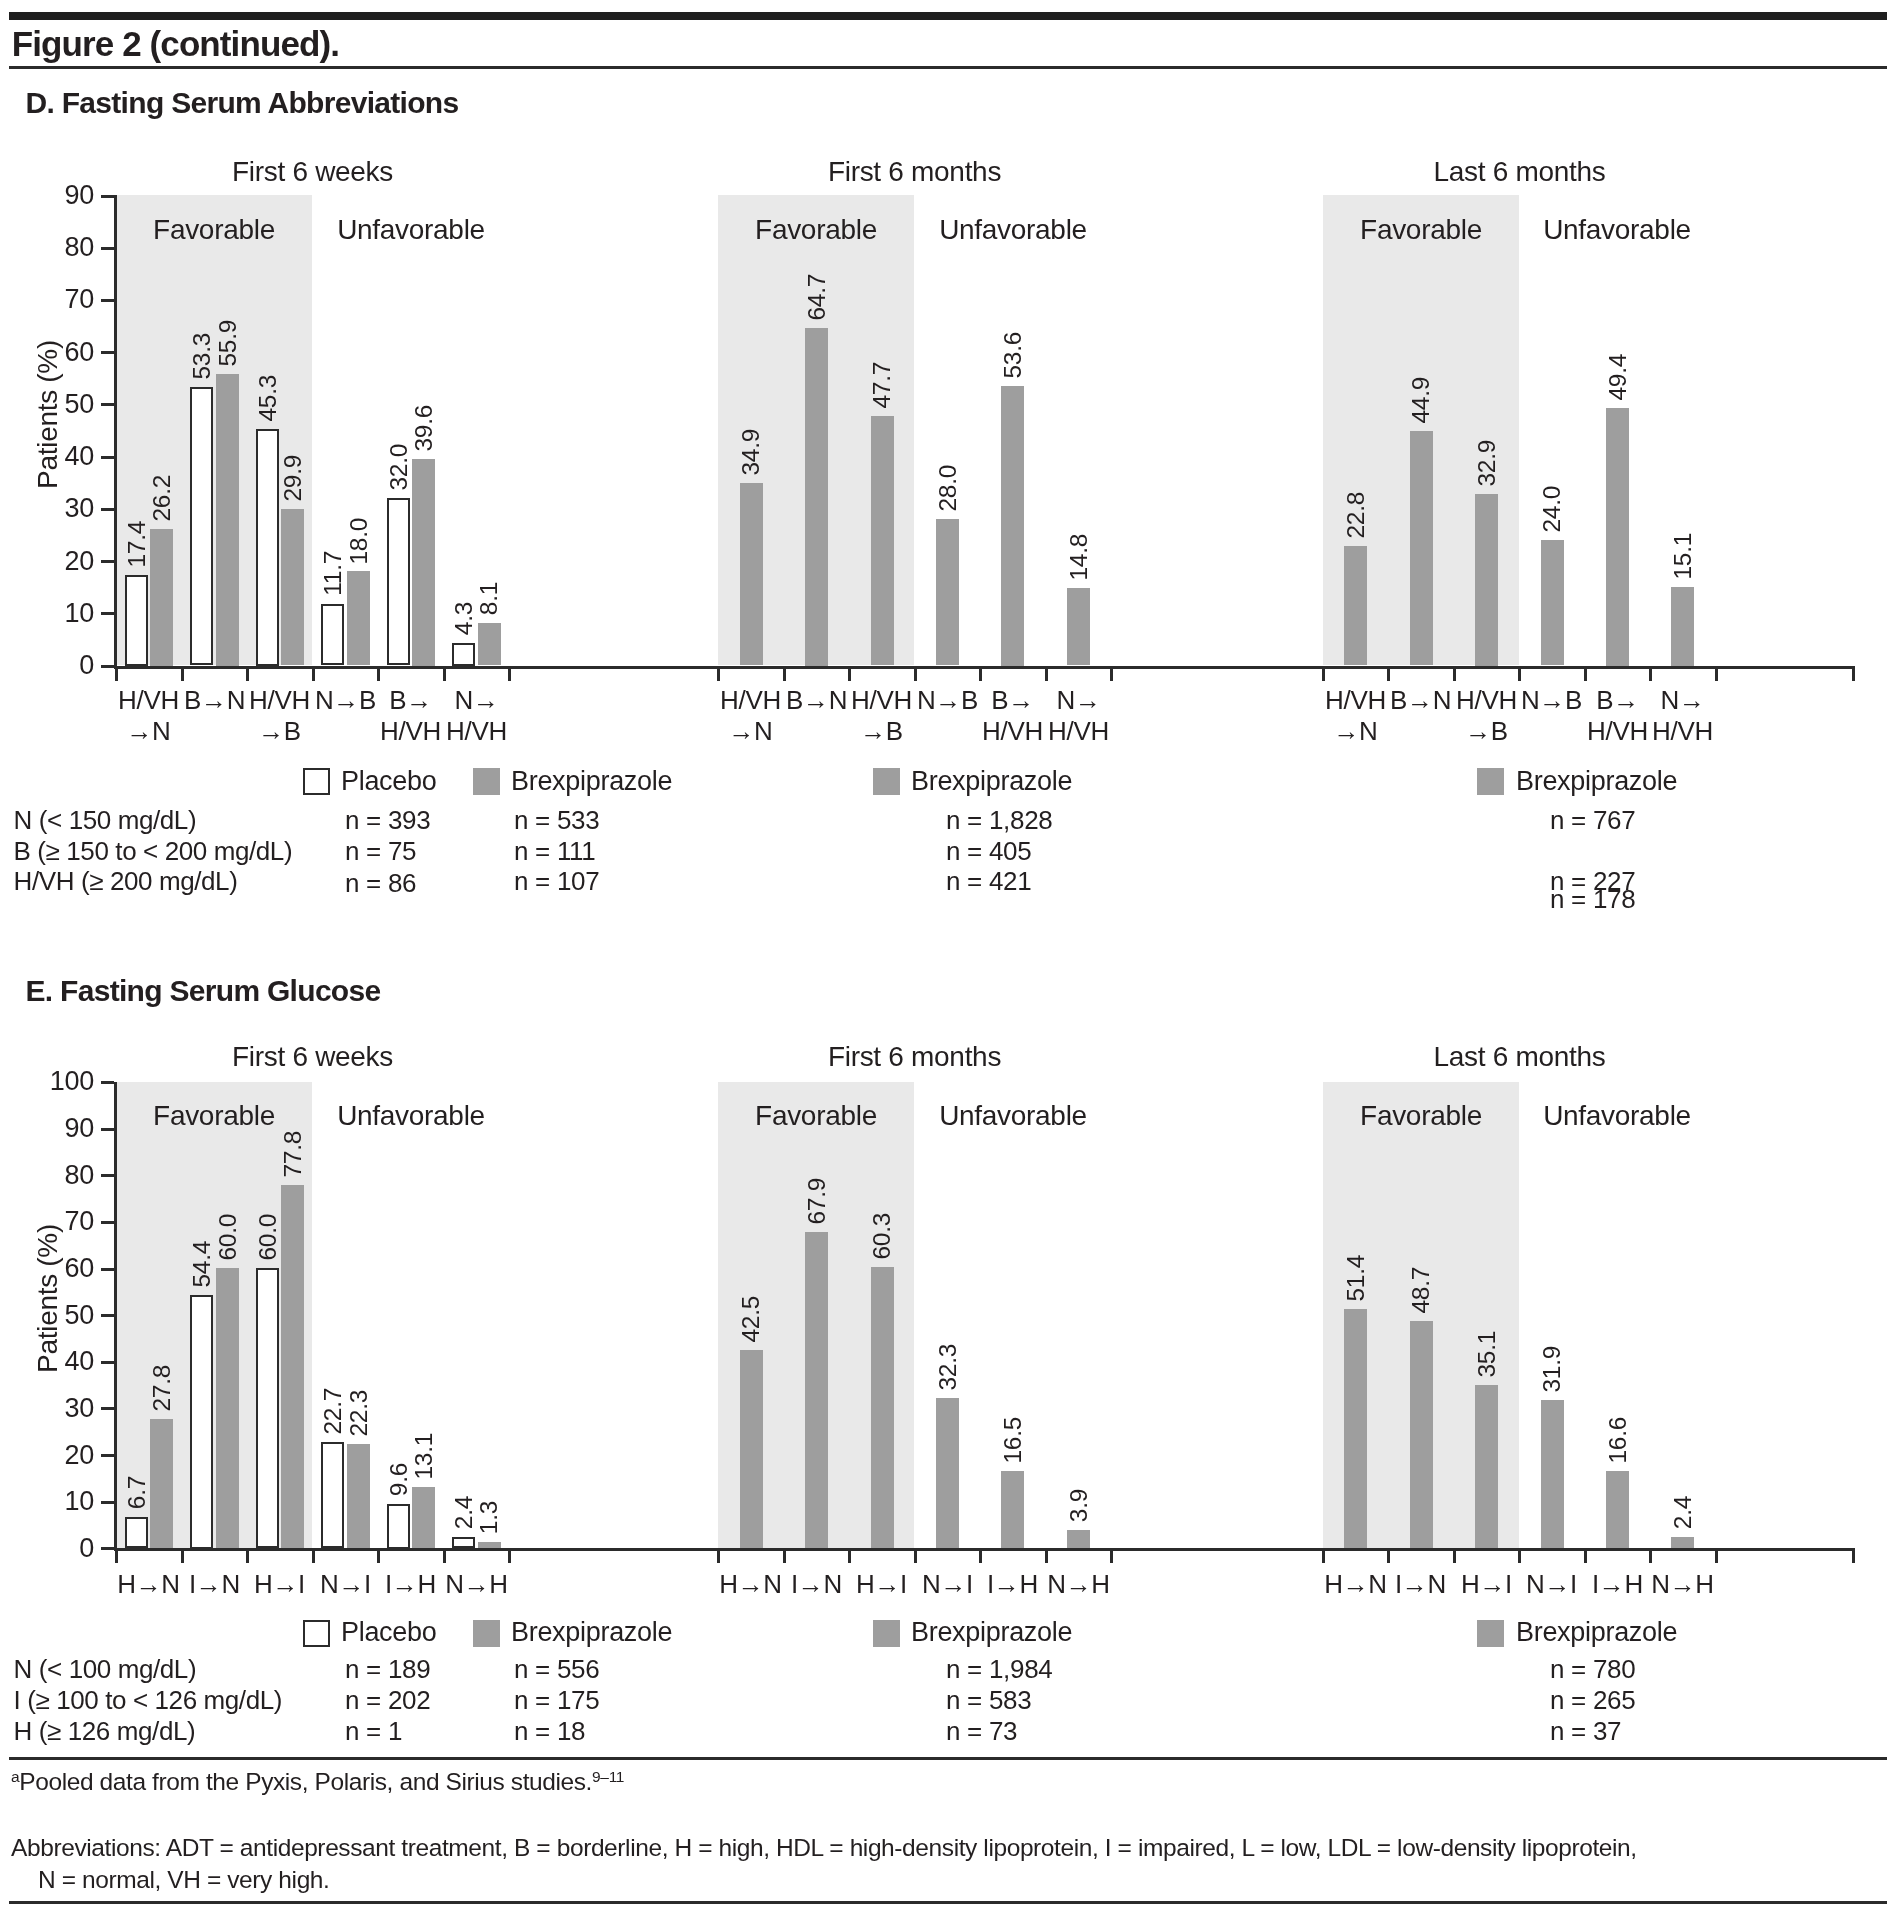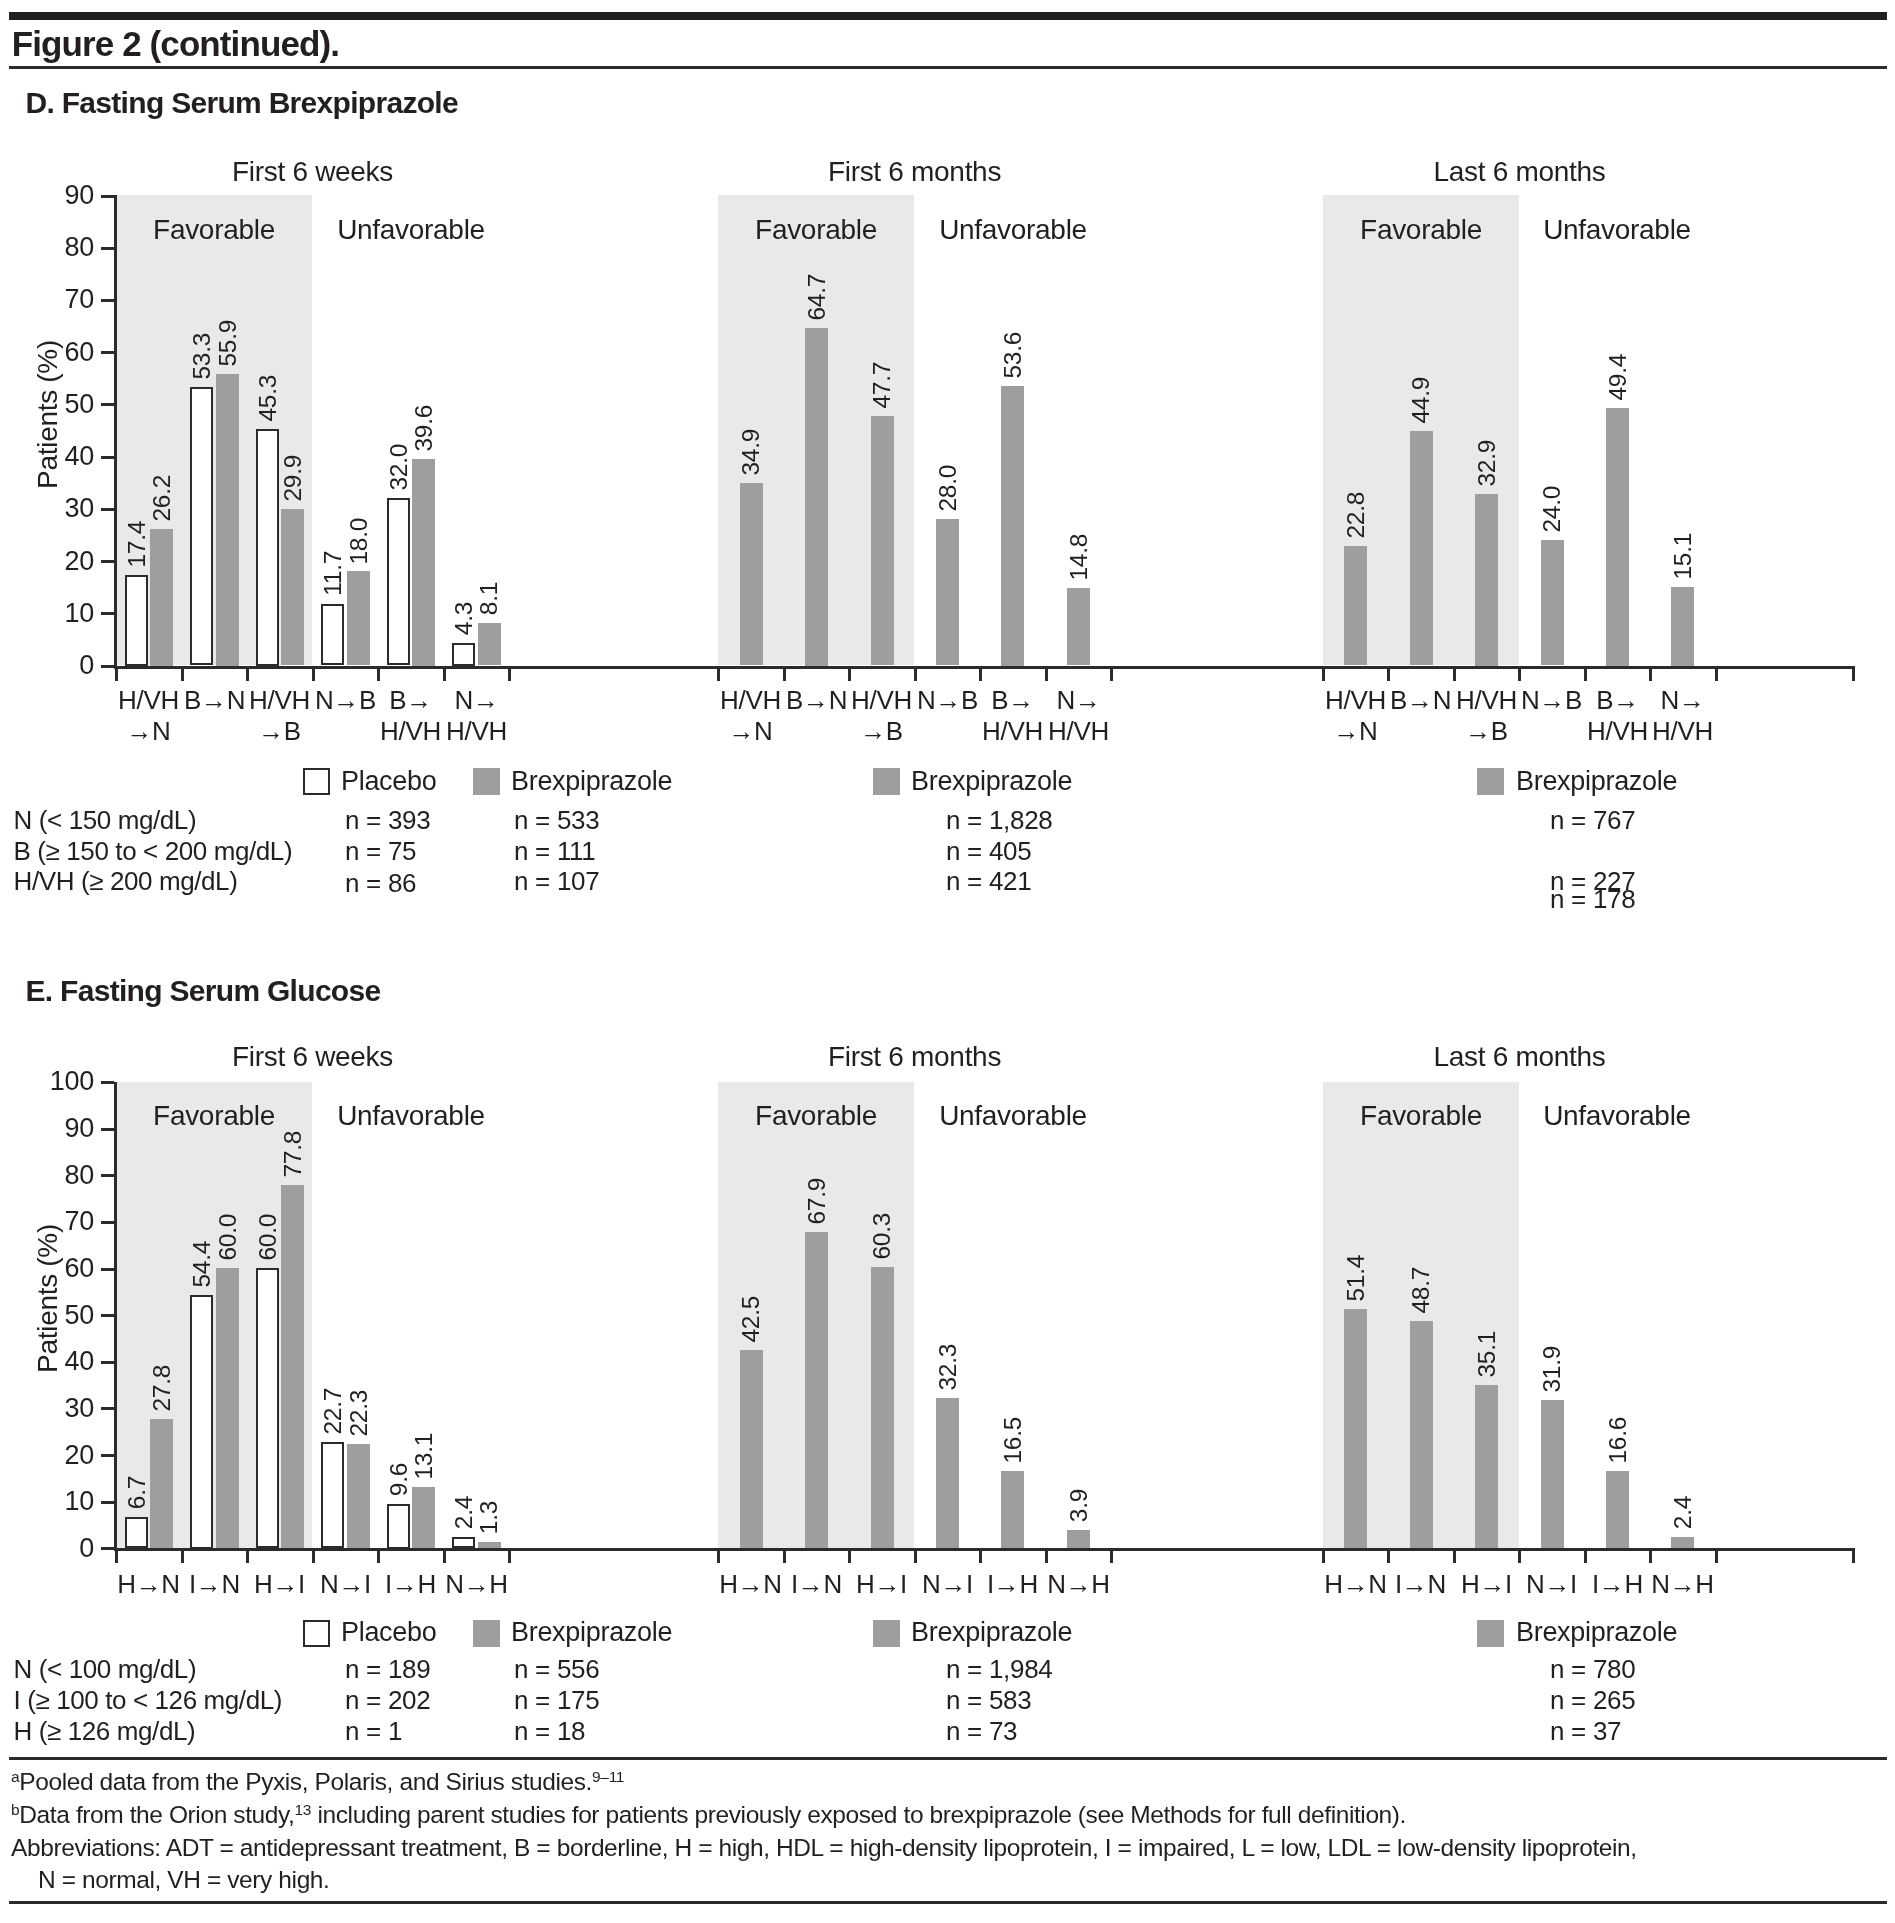--- a/index.html
+++ b/index.html
@@ -14,21 +14,21 @@
   .footline{position:absolute;font-size:24.5px;letter-spacing:-0.4px;white-space:nowrap;}
 </style>
 </head>
 <body>
 
 <div id="page">
   <div class="rule" style="left:9px;right:9px;top:11.8px;height:8.2px;background:#1f1f1f;"></div>
   <div class="fig-title">Figure 2 (continued).</div>
   <div class="rule" style="left:9px;right:9px;top:66px;height:2.7px;"></div>
 
-  <div class="panel-title" style="top:86px;">D. Fasting Serum Brexpiprazole</div>
+  <div class="panel-title" style="top:86px;">D. Fasting Serum Abbreviations</div>
   <div class="panel-title" style="top:974px;">E. Fasting Serum Glucose</div>
 
   <div class="abs" id="chart-layer" style="left:0;top:0;width:1896px;height:1924px;">
       <div class="vlab-static" style="position: absolute; left: 33px; top: 340px; font-size: 28px; line-height: 30px; white-space: nowrap; writing-mode: vertical-rl; transform: rotate(180deg);">Patients (%)</div>
       <div style="position: absolute; left: 116px; top: 195px; width: 196px; height: 470px; background: rgb(233, 233, 233); z-index: 1;"></div>
       <div style="position: absolute; left: 116px; top: 156px; width: 393px; text-align: center; font-size: 28px;">First 6 weeks</div>
       <div style="position: absolute; left: 116px; top: 214px; width: 196px; text-align: center; font-size: 28px; z-index: 3;">Favorable</div>
       <div style="position: absolute; left: 313px; top: 214px; width: 196px; text-align: center; font-size: 28px; z-index: 3;">Unfavorable</div>
       <div style="position: absolute; left: 718px; top: 195px; width: 196px; height: 470px; background: rgb(233, 233, 233); z-index: 1;"></div>
       <div style="position: absolute; left: 718px; top: 156px; width: 393px; text-align: center; font-size: 28px;">First 6 months</div>
@@ -329,19 +329,18 @@
       <div style="position: absolute; left: 13.6px; top: 1716px; font-size: 26px; letter-spacing: -0.4px; white-space: nowrap;">H (≥ 126 mg/dL)</div>
       <div style="position: absolute; left: 345px; top: 1716px; font-size: 26px; white-space: nowrap;">n = 1</div>
       <div style="position: absolute; left: 514px; top: 1716px; font-size: 26px; white-space: nowrap;">n = 18</div>
       <div style="position: absolute; left: 946px; top: 1716px; font-size: 26px; white-space: nowrap;">n = 73</div>
       <div style="position: absolute; left: 1550px; top: 1716px; font-size: 26px; white-space: nowrap;">n = 37</div>
     </div>
 
   <div class="rule" style="left:9px;right:9px;top:1757px;height:2.7px;"></div>
   <div class="abs" id="footnotes" style="left:0;top:0;width:1896px;height:1924px;">
       <div class="footline" style="left: 11px; top: 1768px;"><span class="fsup">a</span><span>Pooled data from the Pyxis, Polaris, and Sirius studies.</span><span class="fsup">9–11</span></div>
-      <div class="footline" style="left: 11px; top: 1801px;"><span class="fsup">b</span><span>Data from the Orion study,</span><span class="fsup">13</span><span> including parent studies for patients previously exposed to brexpiprazole (see Methods for full definition).</span></div>
       <div class="footline" style="left: 11px; top: 1834px;"><span>Abbreviations: ADT = antidepressant treatment, B = borderline, H = high, HDL = high-density lipoprotein, I = impaired, L = low, LDL = low-density lipoprotein,</span></div>
       <div class="footline" style="left: 38px; top: 1866px;"><span>N = normal, VH = very high.</span></div>
     </div>
   <div class="rule" style="left:9px;right:9px;top:1901px;height:2.7px;"></div>
 </div>
 
 
 </body></html>

